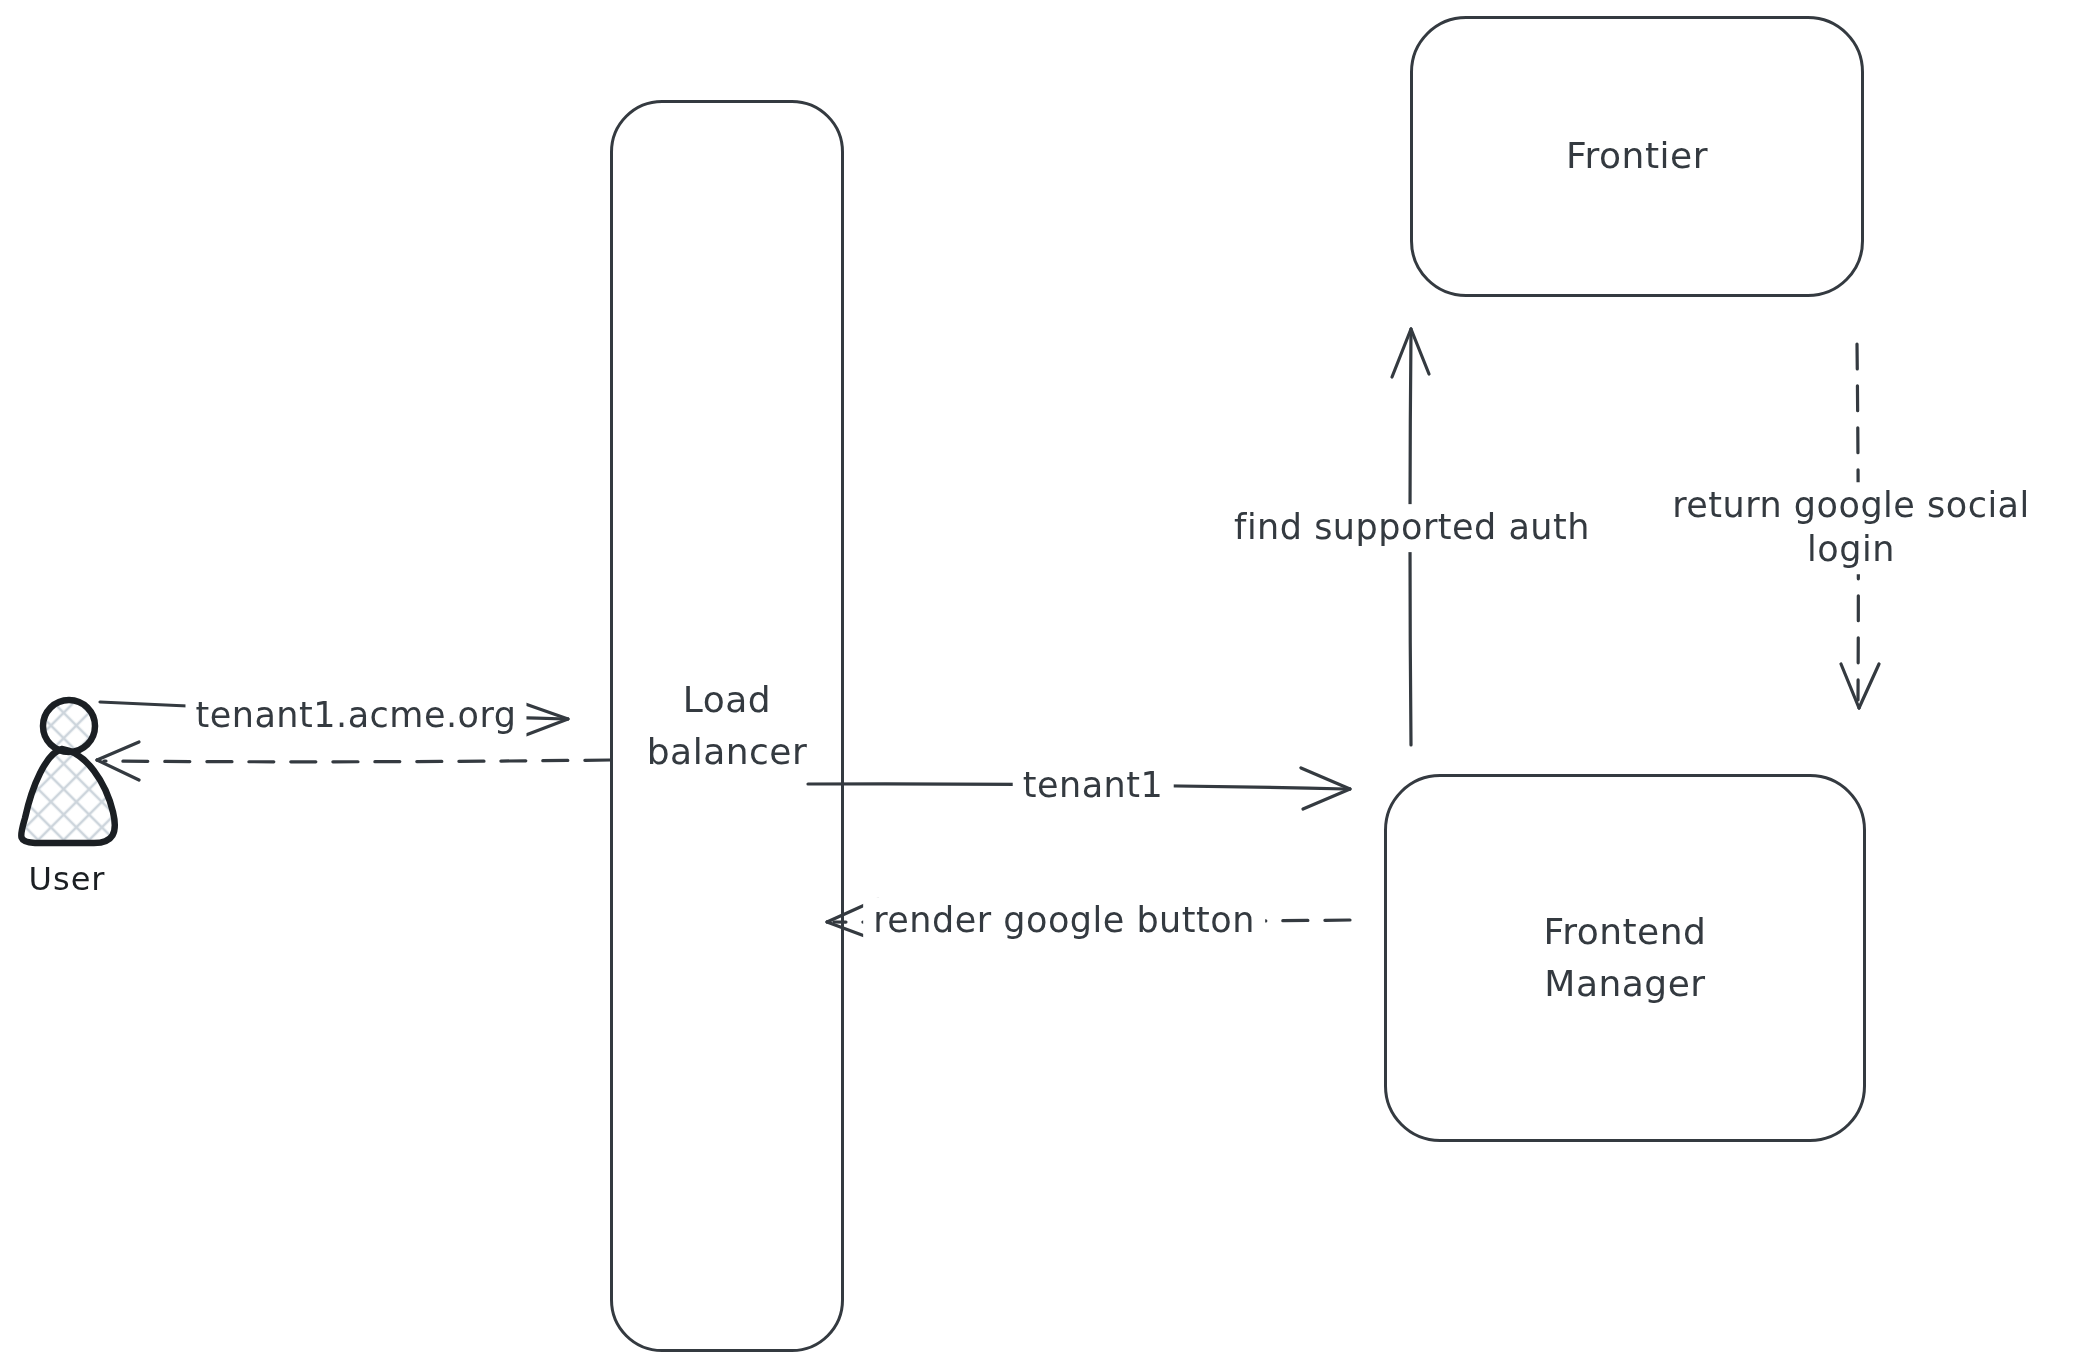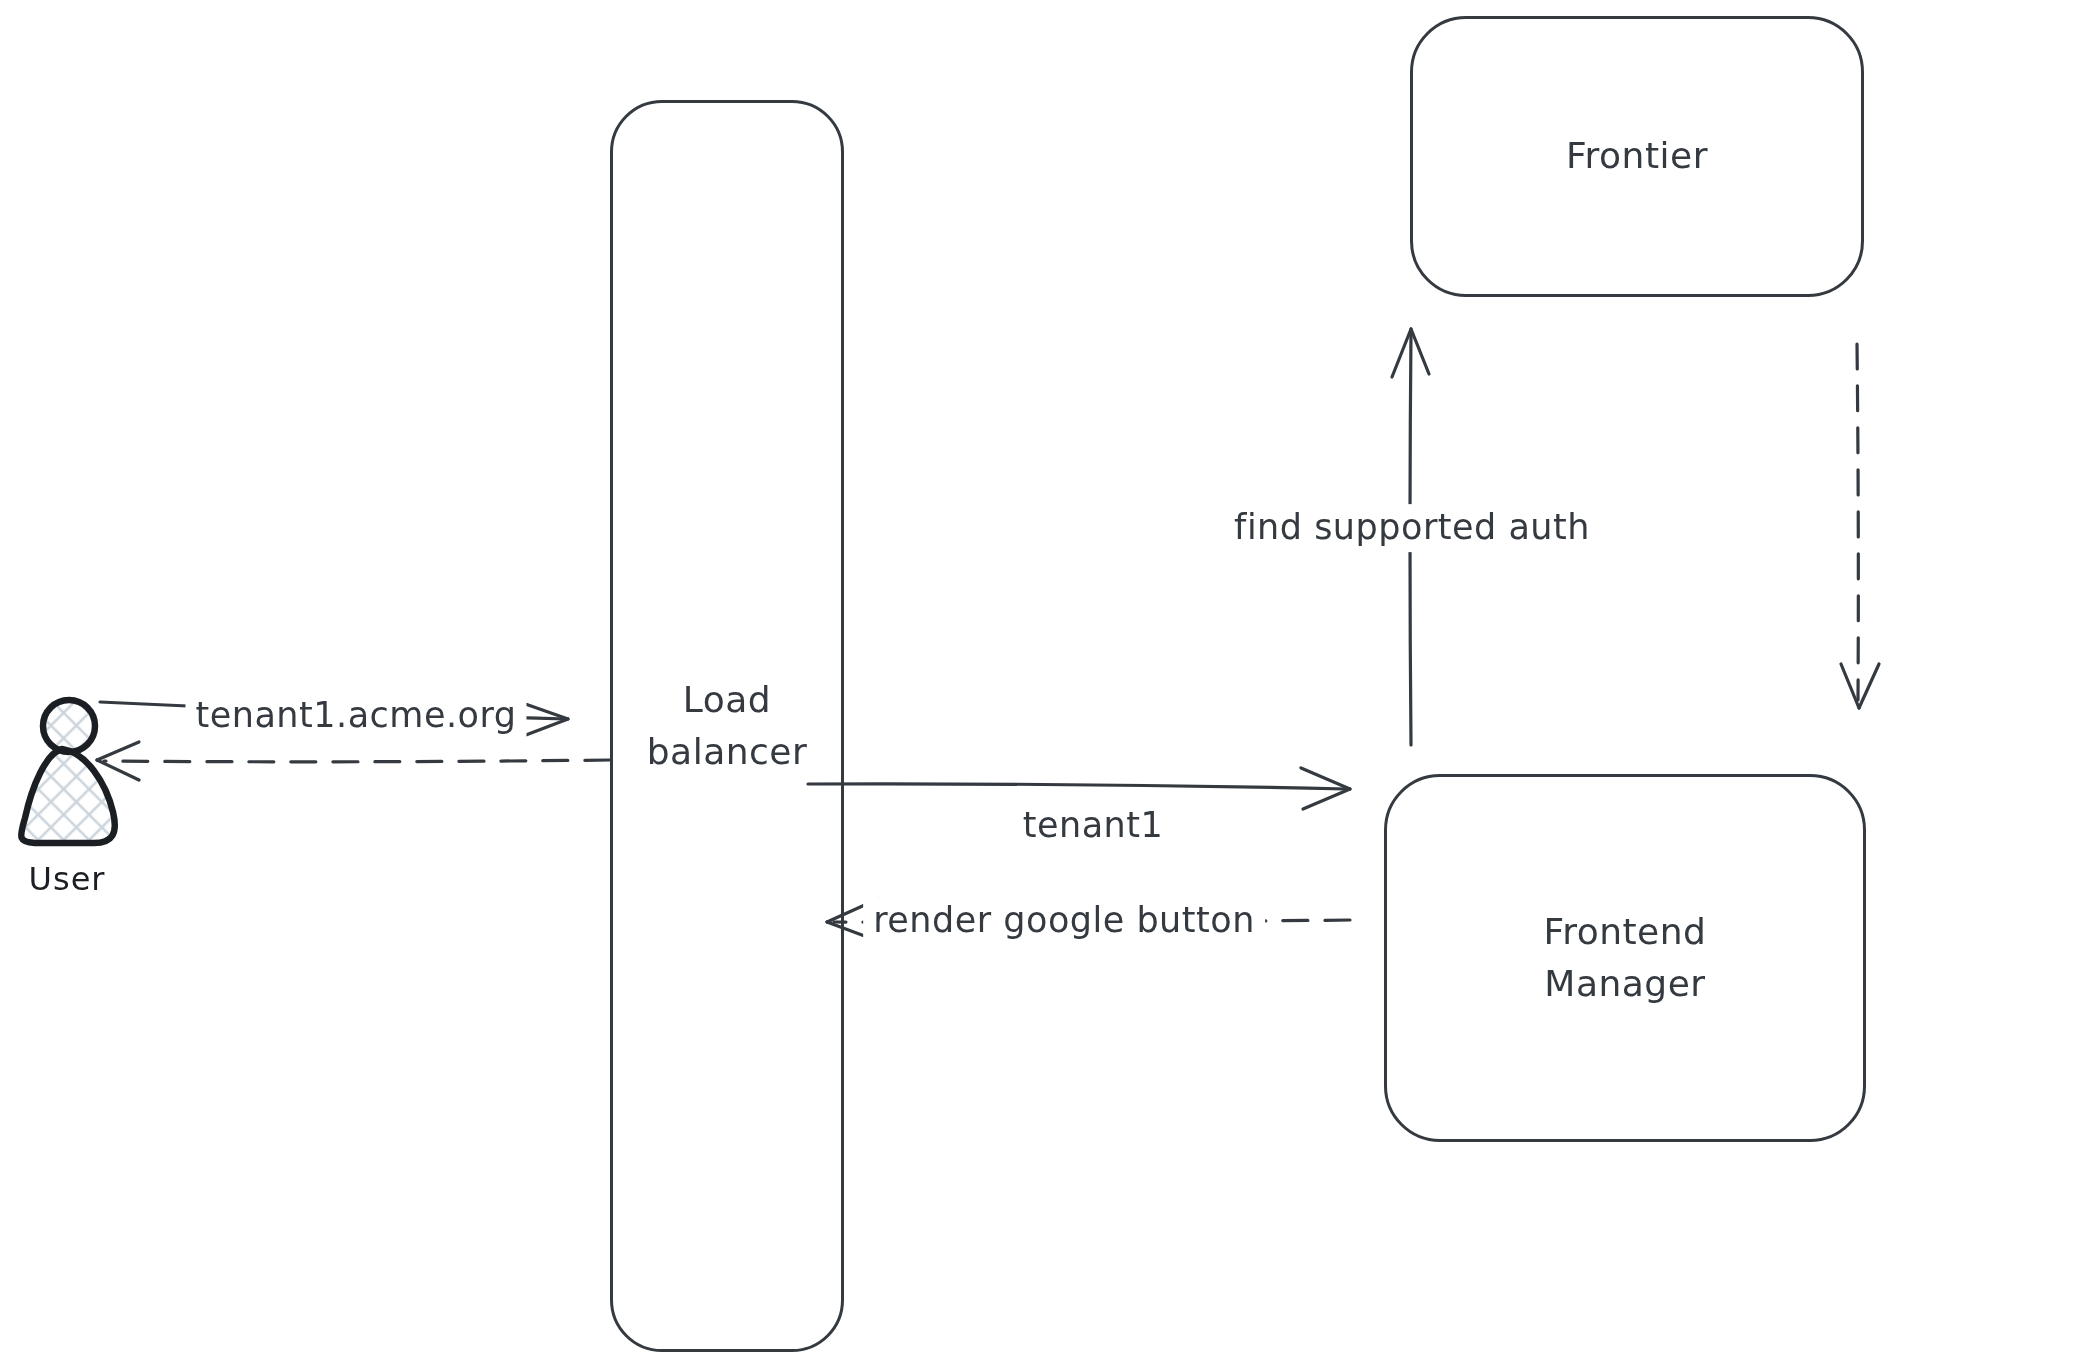--- a/index.html
+++ b/index.html
@@ -75,21 +75,21 @@
     font-size: 35px;
     line-height: 1.25;
     text-align: center;
     white-space: nowrap;
     padding: 2px 10px;
     color: var(--stroke);
     letter-spacing: 0.5px;
   }
   .edge-label .lbl-line { display: block; }
   .label-user-to-lb   { left: 356px;  top: 716px; text-align: right; }
-  .label-lb-to-fm     { left: 1093px; top: 786px; margin-top: 40px; }
+  .label-lb-to-fm     { left: 1093px; top: 786px; }
   .label-fm-to-lb     { left: 1064px; top: 921px; }
   .label-fm-to-frontier { left: 1412px; top: 528px; }
   .label-frontier-to-fm { left: 1851px; top: 528px; }
   .actor-label {
     position: absolute;
     left: 67px; top: 879px;
     transform: translate(-50%, -50%);
     font-size: 32px;
     color: var(--user-stroke);
     letter-spacing: 1px;
@@ -175,14 +175,18 @@
   <div class="edge-label label-user-to-lb">tenant1.acme.org</div>
 
   <div class="edge-label label-lb-to-fm">tenant1</div>
 
   <div class="edge-label label-fm-to-lb">render google button</div>
 
   <div class="edge-label label-fm-to-frontier">
     <span class="lbl-line">find supported auth</span>
   </div>
 
+  <div class="edge-label label-frontier-to-fm">
+    <span class="lbl-line">return google social</span>
+    <span class="lbl-line">login</span>
+  </div>
 
 </div>
 
 </body></html>

